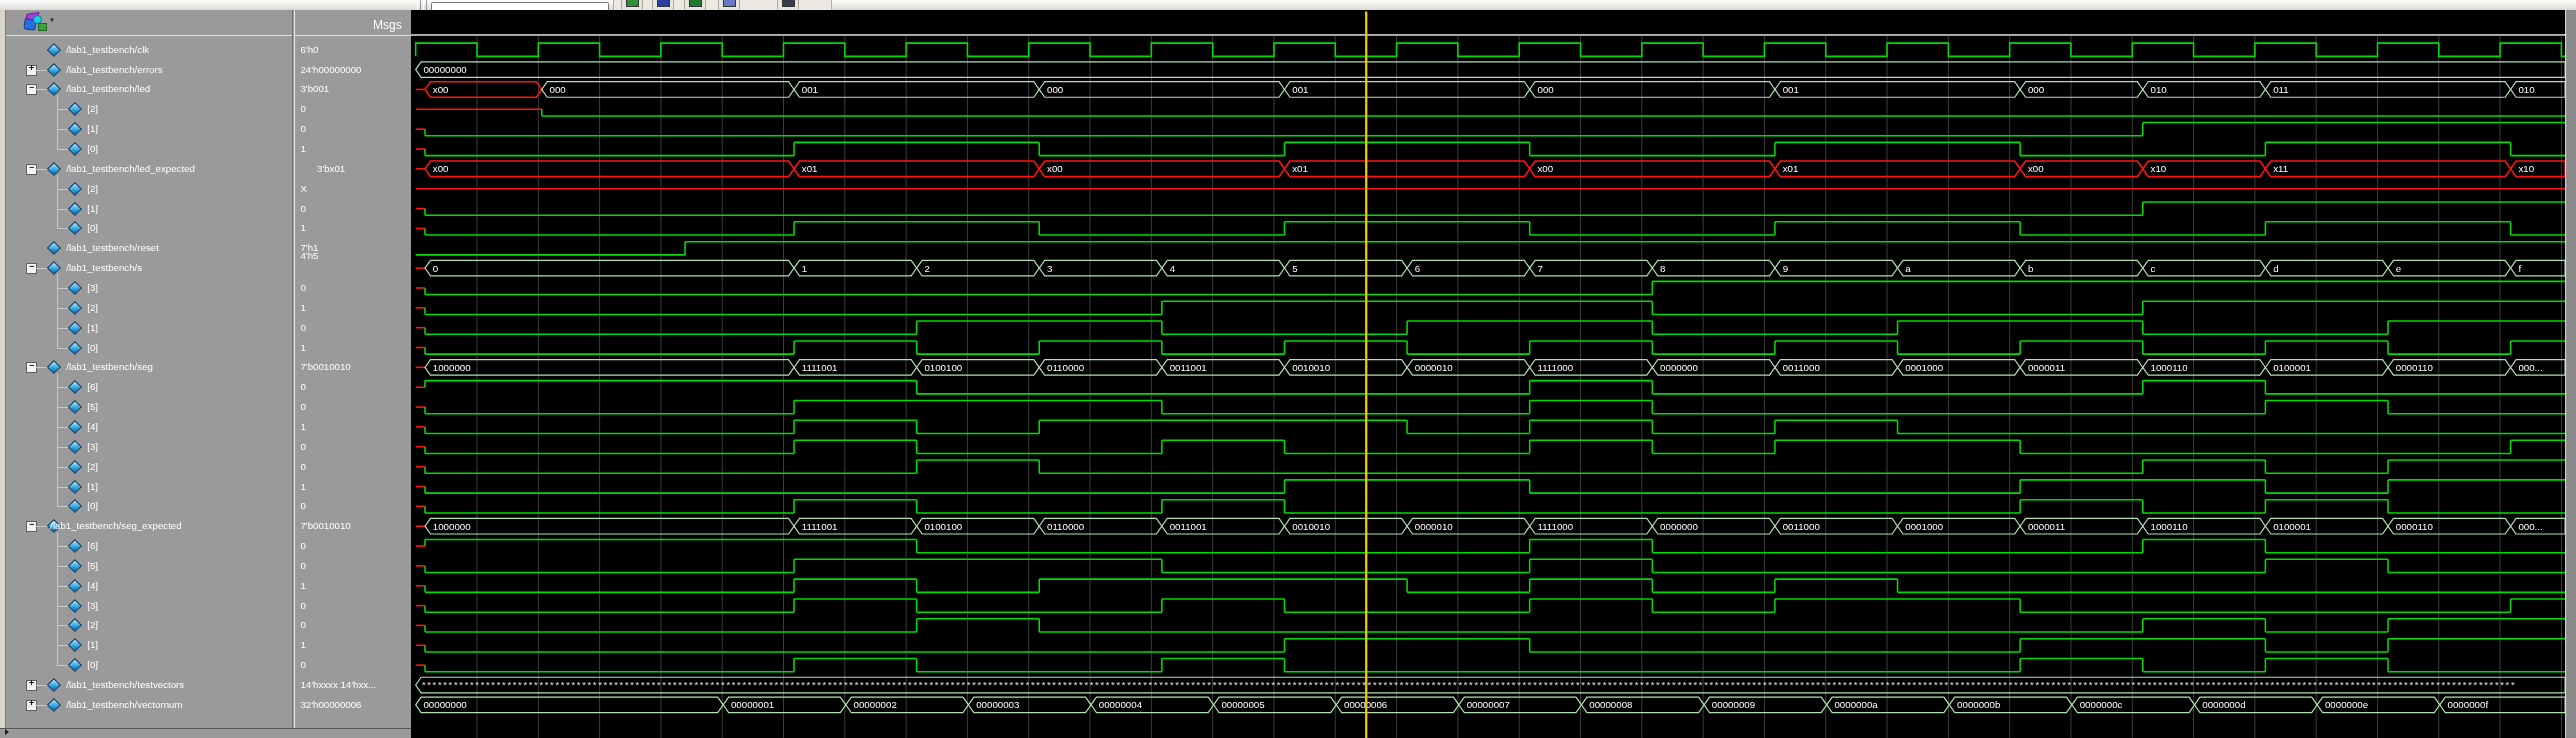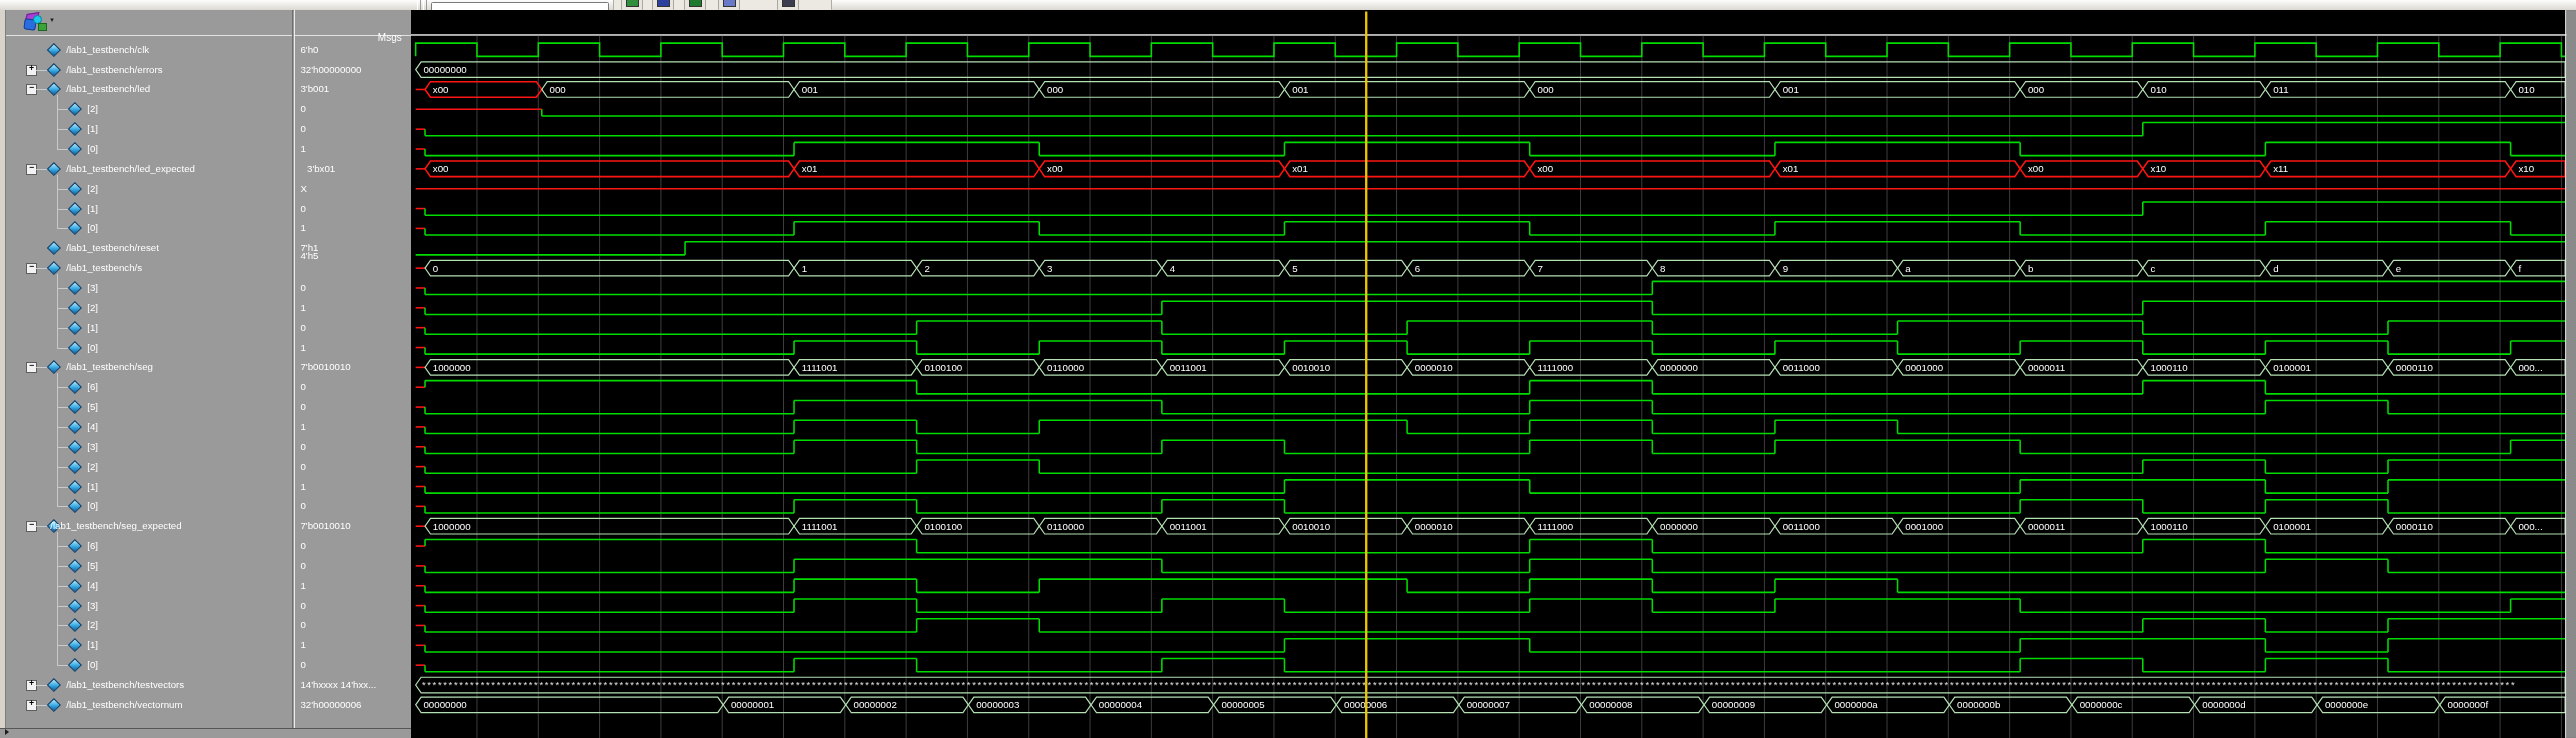--- a/index.html
+++ b/index.html
@@ -14,21 +14,21 @@
   .tb-btn{position:absolute;top:-11px;width:20px;height:19.5px;background:#e8e5de;border:0.8px solid #aaa7a0;border-radius:1.6px;}
   .tb-ico{position:absolute;left:3.9px;top:3.9px;width:11px;height:11px;border:0.8px solid #333;}
   
   #left-strip{position:absolute;left:0;top:10px;width:6.2px;height:728px;background:#d8d4cc;
               border-right:0.8px solid #7d7d7d;box-sizing:border-box;}
   
   .panel{position:absolute;top:10px;height:718px;background:#9a9a9a;overflow:hidden;}
   #names-panel{left:6.2px;width:287px;border-right:0.8px solid #6f6f6f;box-sizing:border-box;}
   #values-panel{left:294px;width:117px;border-left:1.6px solid #ececec;box-sizing:border-box;}
   .panel-header{position:absolute;left:0;top:0;width:100%;height:25px;border-bottom:1.6px solid #e2e2e2;}
-  .msgs-label{position:absolute;right:9.3px;top:22px;color:#fff;font-size:10px;text-align:right;}
+  .msgs-label{position:absolute;right:9.3px;top:8px;color:#fff;font-size:12px;text-align:right;}
   .row{position:absolute;left:0;width:100%;height:20px;}
   .lbl{position:absolute;color:#fff;font-size:9.7px;line-height:20px;white-space:nowrap;}
   .pm{position:absolute;width:8.6px;height:8.6px;top:5.4px;background:#f2f2f2;border:0.8px solid #5e5e5e;
       color:#000;font:bold 8.6px/7.8px "Liberation Mono",monospace;text-align:center;box-sizing:content-box;}
   .dia{position:absolute;width:7.8px;height:7.8px;top:5.4px;transform:rotate(45deg);
        background:linear-gradient(135deg,#b8ecff 0%,#35a7e0 55%,#0d5c9e 100%);border:0.8px solid #083d6b;}
   .tree-h{position:absolute;height:0.8px;background:#c9c9c9;top:10px;}
   .tree-v{position:absolute;width:0.8px;background:#c9c9c9;left:51px;}
   
   .hdr-ico{position:absolute;}
@@ -295,36 +295,36 @@
 
   <div id="values-panel" class="panel">
     <div class="panel-header">
       <span class="msgs-label">Msgs</span>
     </div>
     <div id="values-rows">
         <div class="row" style="top: 30px;">
           <span class="lbl" style="left: 5.4px;">6'h0</span>
         </div>
         <div class="row" style="top: 50px;">
-          <span class="lbl" style="left: 5.4px;">32'h00000000</span>
+          <span class="lbl" style="left: 5.4px;">24'h00000000</span>
         </div>
         <div class="row" style="top: 69px;">
           <span class="lbl" style="left: 5.4px;">3'b001</span>
         </div>
         <div class="row" style="top: 89px;">
           <span class="lbl" style="left: 5.4px;">0</span>
         </div>
         <div class="row" style="top: 109px;">
           <span class="lbl" style="left: 5.4px;">0</span>
         </div>
         <div class="row" style="top: 129px;">
           <span class="lbl" style="left: 5.4px;">1</span>
         </div>
         <div class="row" style="top: 149px;">
-          <span class="lbl" style="left: 12px;">3'bx01</span>
+          <span class="lbl" style="left: 22px;">3'bx01</span>
         </div>
         <div class="row" style="top: 169px;">
           <span class="lbl" style="left: 5.4px;">X</span>
         </div>
         <div class="row" style="top: 189px;">
           <span class="lbl" style="left: 5.4px;">0</span>
         </div>
         <div class="row" style="top: 208px;">
           <span class="lbl" style="left: 5.4px;">1</span>
         </div>

